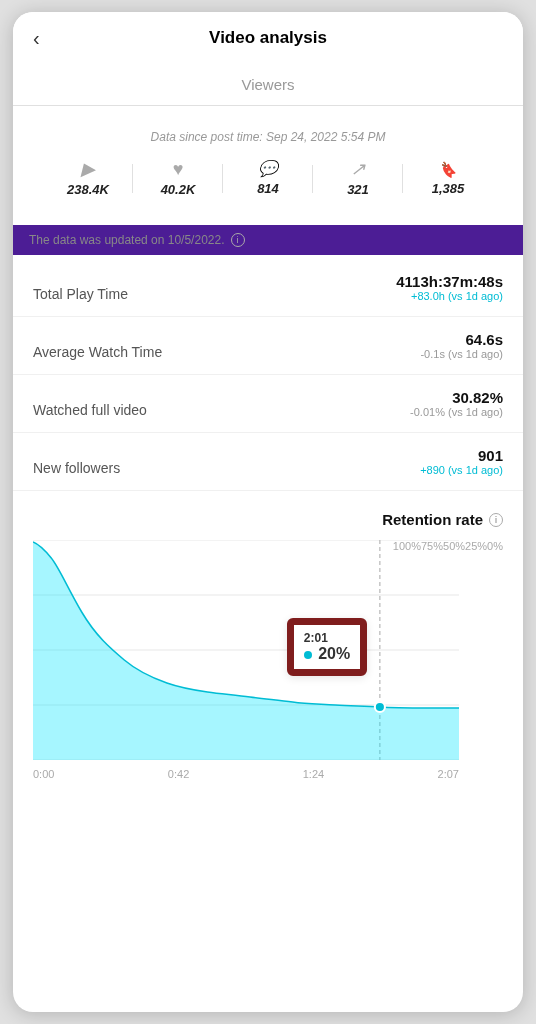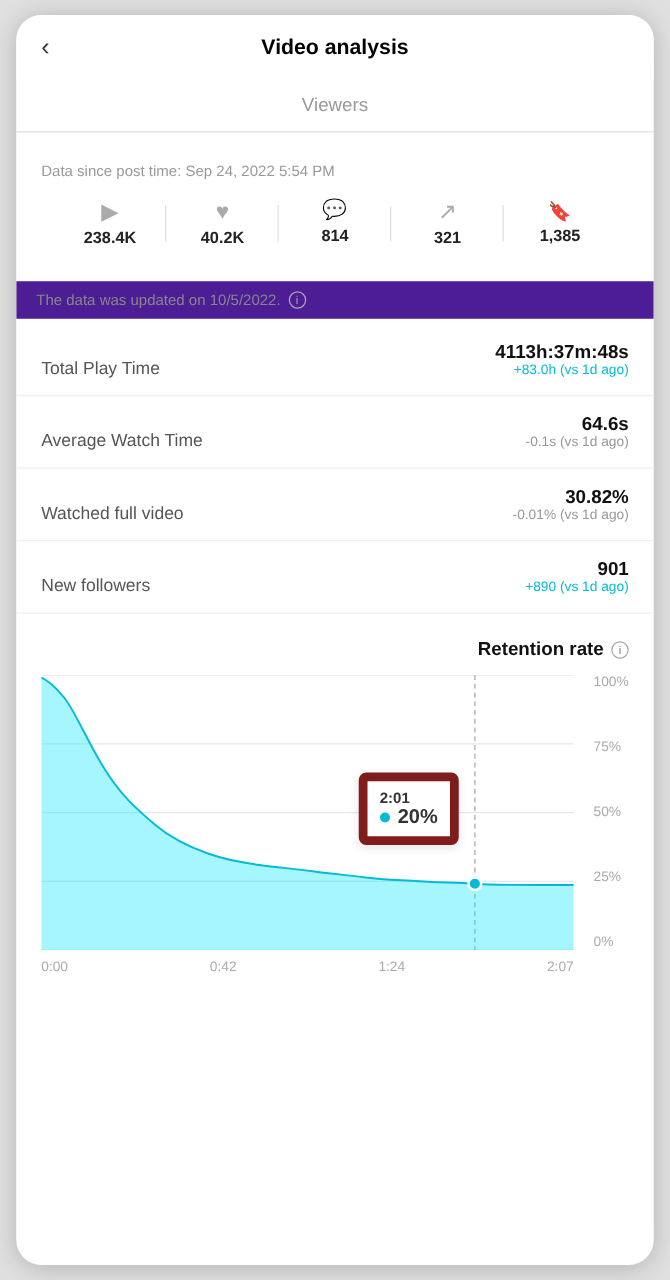--- a/index.html
+++ b/index.html
@@ -70,20 +70,22 @@
       left: 20%;
       width: 60%;
       height: 2px;
       background: #000;
       border-radius: 2px;
     }
 
     
     .data-since-section {
       padding: 24px 20px 12px;
+      text-align: center;
+      font-style: italic;
     }
     .data-since-text {
       font-size: 12px;
       color: #999;
       margin-bottom: 16px;
     }
 
     
     .stats-row {
       display: flex;
@@ -195,21 +197,20 @@
       width: 100%;
       height: 260px;
       padding-right: 44px;
     }
     .chart-y-labels {
       position: absolute;
       right: 0;
       top: 0;
       height: 220px;
       display: flex;
-      flex-direction: column;
       justify-content: space-between;
       font-size: 11px;
       color: #aaa;
     }
     .chart-svg-wrapper {
       position: absolute;
       left: 0;
       top: 0;
       right: 44px;
       height: 220px;

